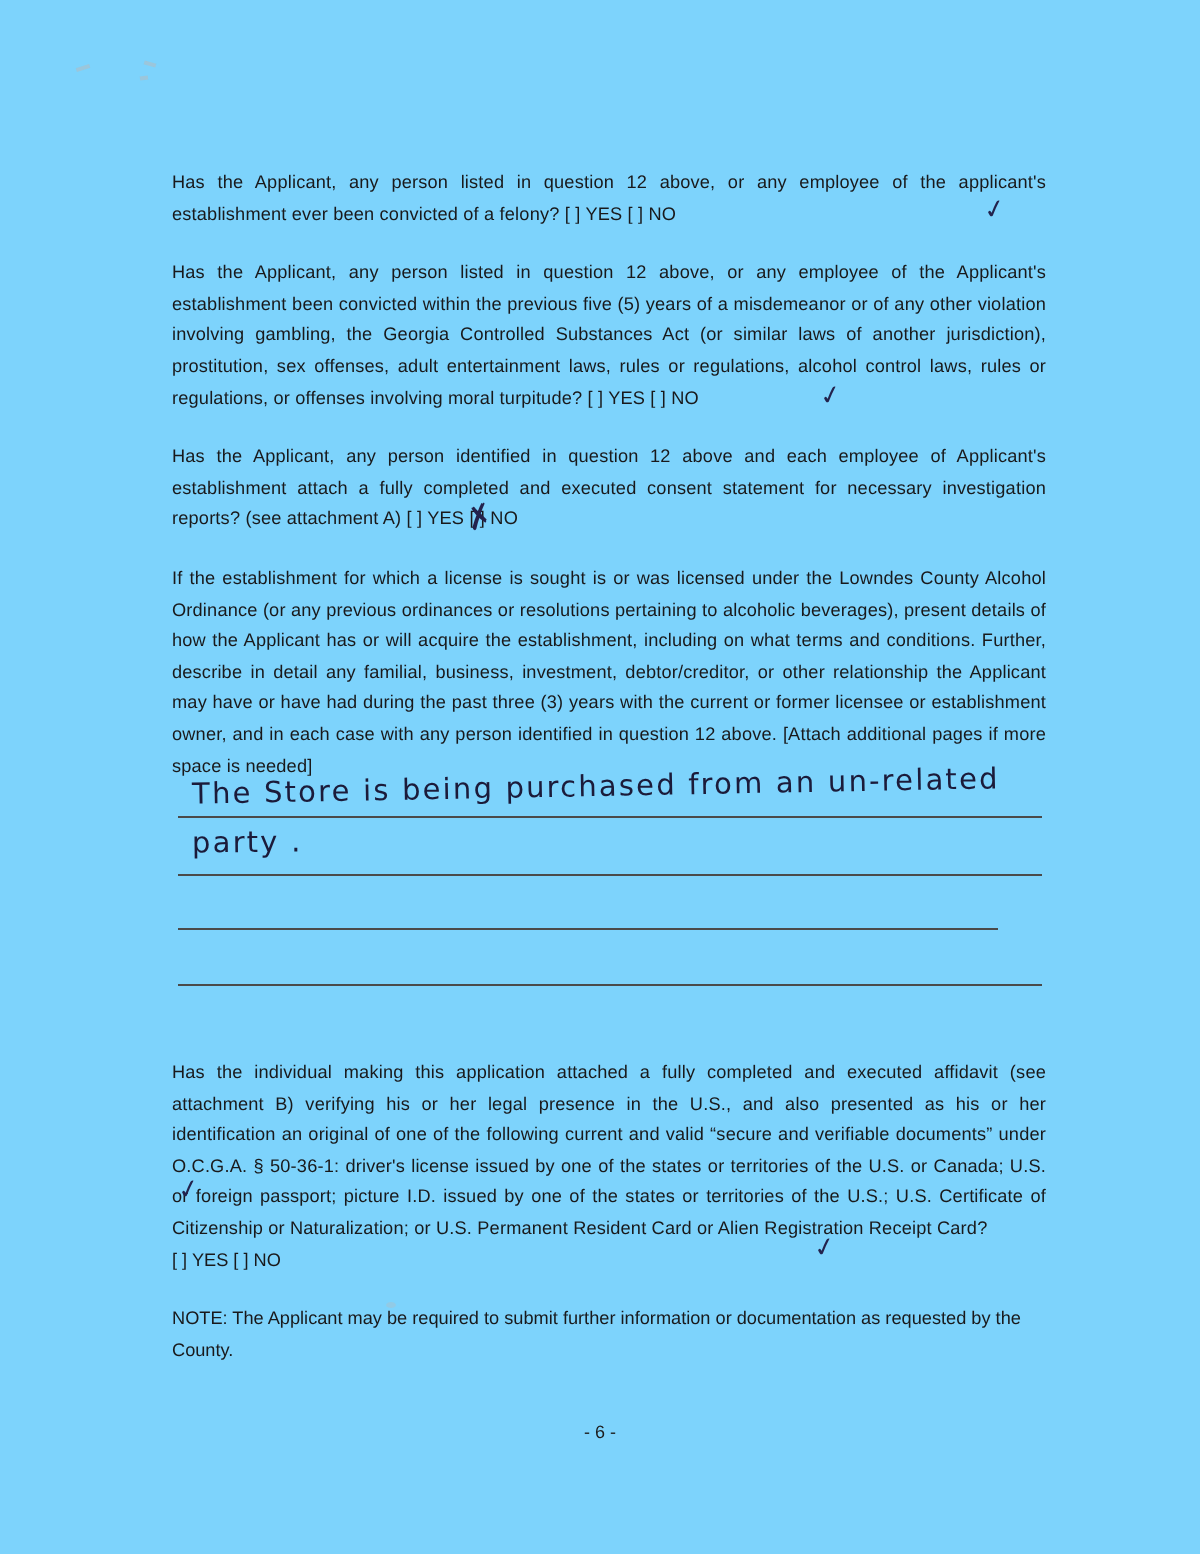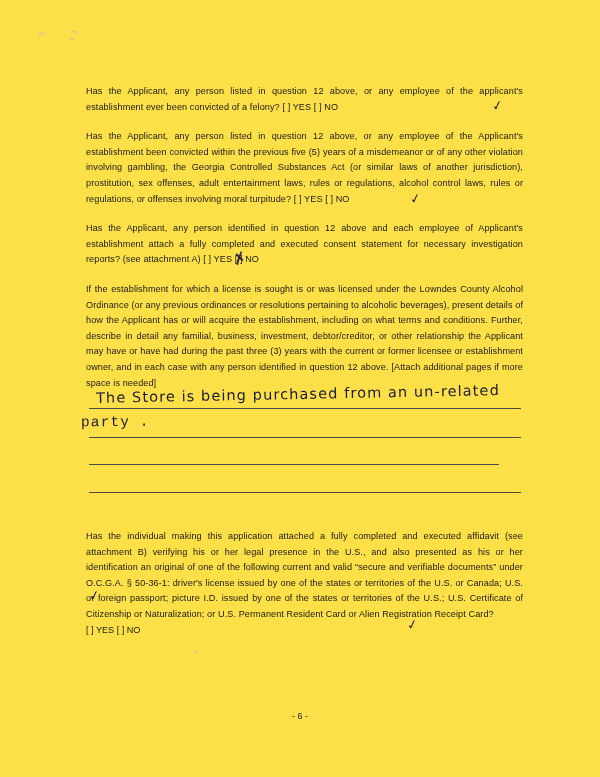--- a/index.html
+++ b/index.html
@@ -7,21 +7,21 @@
     padding: 0;
     background: #ffffff;
   }
   body {
     font-family: "Liberation Sans", sans-serif;
   }
   .page {
     position: relative;
     width: 600px;
     height: 777px;
-    background: #fde047;
+    background: #7dd3fc;
     overflow: hidden;
   }
   
   .smudge {
     position: absolute;
     background: #b9b9b9;
     opacity: 0.5;
   }
   .smudge.a { left: 38px; top: 33px; width: 7px; height: 2px; transform: rotate(-18deg); }
   .smudge.b { left: 72px; top: 31px; width: 6px; height: 2px; transform: rotate(16deg); }
@@ -55,21 +55,21 @@
   .hand {
     position: absolute;
     font-family: "DejaVu Sans", sans-serif;
     color: #1b1b3a;
     font-size: 14.5px;
     letter-spacing: 1.1px;
     transform: rotate(-1.1deg);
     white-space: nowrap;
   }
   .hand.l1 { left: 96px; top: 386px; }
-  .hand.l2 { left: 81px; top: 414px; transform: rotate(-0.6deg); font-family: Liberation Mono, monospace; }
+  .hand.l2 { left: 96px; top: 414px; transform: rotate(-0.6deg); }
   
   .rule {
     position: absolute;
     height: 1px;
     background: #4a4a4a;
   }
   .rule.r1 { left: 89px; top: 408px; width: 432px; }
   .rule.r2 { left: 89px; top: 437px; width: 432px; }
   .rule.r3 { left: 89px; top: 464px; width: 410px; }
   .rule.r4 { left: 89px; top: 492px; width: 432px; }
@@ -118,20 +118,21 @@
 
     <p class="q"><span>If the establishment for which a license is sought is or was licensed under the Lowndes County Alcohol Ordinance (or any previous ordinances or resolutions pertaining to alcoholic beverages), present details of how the Applicant has or will acquire the establishment, including on what terms and conditions. Further, describe in detail any familial, business, investment, debtor/creditor, or other relationship the Applicant may have or have had during the past three (3) years with the current or former licensee or establishment owner, and in each case with any person identified in question 12 above. [Attach additional pages if more space is needed]</span></p>
 
     <div style="height:124px"></div>
 
     <p class="q"><span>Has the individual making this application attached a fully completed and executed affidavit (see attachment B) verifying his or her legal presence in the U.S., and also presented as his or her identification an original of one of the following current and valid “secure and verifiable documents” under O.C.G.A. § 50-36-1: driver's license issued by one of the states or territories of the U.S. or Canada; U.S. or foreign passport; picture I.D. issued by one of the states or territories of the U.S.; U.S. Certificate of Citizenship or Naturalization; or U.S. Permanent Resident Card or Alien Registration Receipt Card?</span></p>
 
     <p class="checkline" style="margin-top:-14px">[ ]  YES   [ ]  NO</p>
 
 
+    <p class="note">NOTE:  The Applicant may be required to submit further information or documentation as requested by the County.</p>
   </div>
 
   <div class="hand l1">The Store is being purchased from an un-related</div>
   <div class="hand l2">party .</div>
 
   <div class="rule r1"></div>
   <div class="rule r2"></div>
   <div class="rule r3"></div>
   <div class="rule r4"></div>
 

